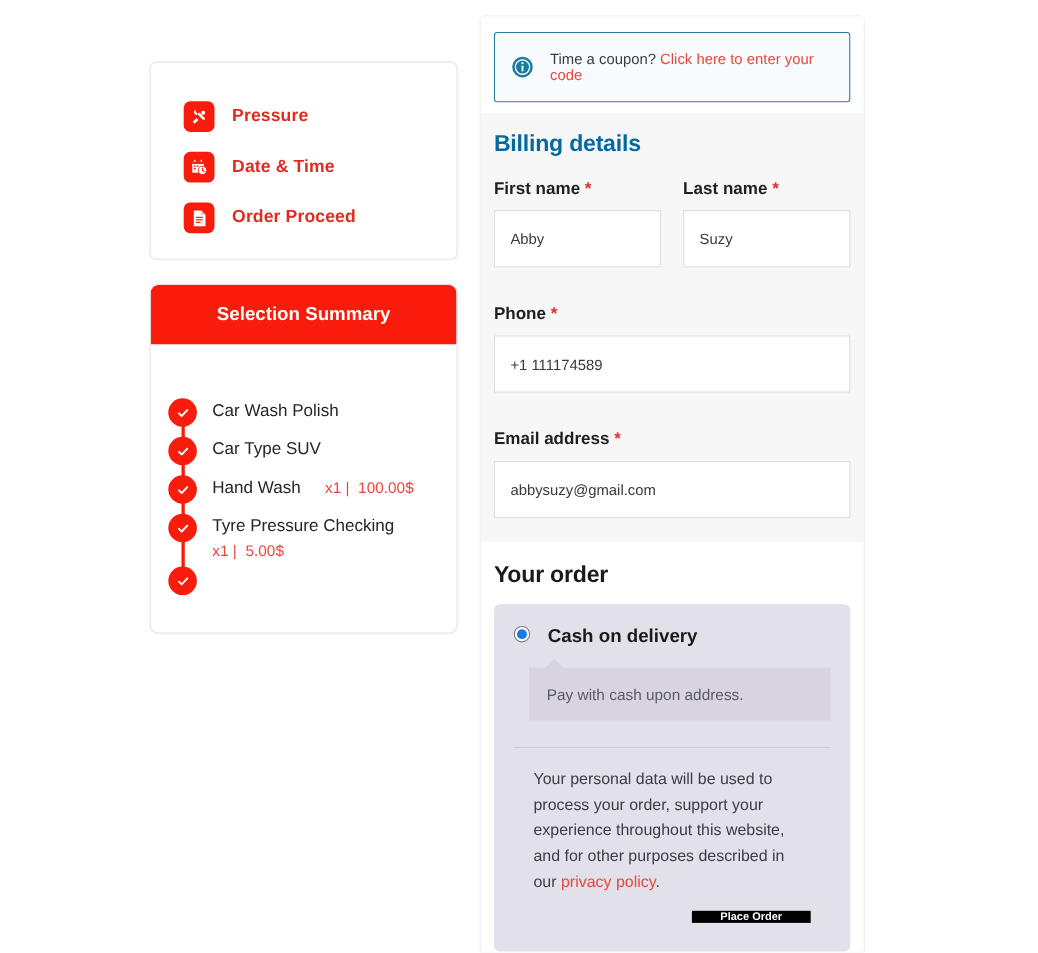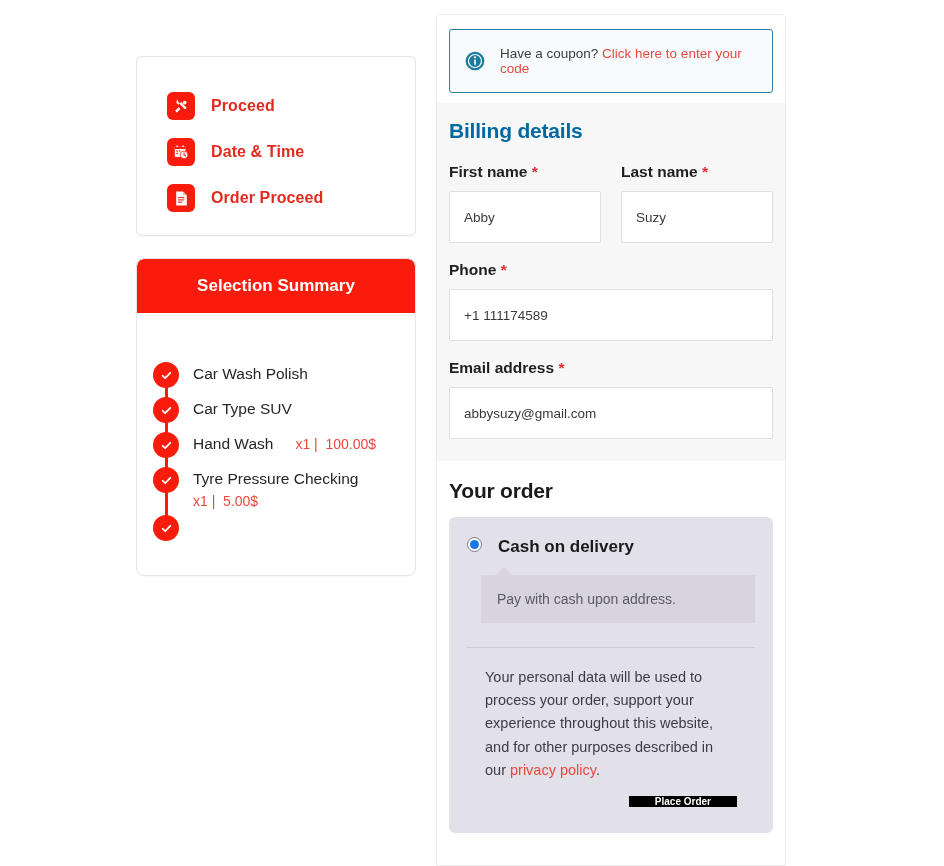--- a/index.html
+++ b/index.html
@@ -179,21 +179,21 @@
     width: 100%;
     background: #ffffff;
     border: 1px solid #e0e0e0;
     height: 52px;
     padding: 0 14px;
     font-size: 13.5px;
     color: #3a3a3a;
     font-family: "Liberation Sans", sans-serif;
     border-radius: 1px;
   }
-  .fgroup { margin-top: 18px; }
+  .fgroup { margin-top: 34px; }
 
   
   .order {
     background: #ffffff;
     padding: 18px 12px 0 12px;
   }
   .order-title {
     font-size: 21px;
     font-weight: bold;
     color: #1a1a1a;
@@ -273,21 +273,21 @@
 
       <div class="step-row">
         <span class="step-icon">
           <svg width="17" height="17" viewBox="0 0 24 24" fill="#ffffff">
             <path d="M7 2 L5 4 L5 7 L7.5 9.5 L9.5 7.5 L7 5 L7 3.2 Z"></path>
             <path d="M10 9 L16 15 L18.5 17.5 C19.3 18.3 20.6 18.3 21.4 17.5 C22.2 16.7 22.2 15.4 21.4 14.6 L19 12.2 L13 6 Z" transform="scale(0.82) translate(1,1)"></path>
             <circle cx="16.5" cy="6.5" r="2.6"></circle>
             <path d="M3 18 L8 13 L10.5 15.5 L5.5 20.5 Z"></path>
           </svg>
         </span>
-        <span class="step-label">Proceed</span>
+        <span class="step-label">Pressure</span>
       </div>
 
       <div class="step-row">
         <span class="step-icon">
           <svg width="17" height="17" viewBox="0 0 24 24" fill="none">
             <rect x="2.5" y="3.5" width="15" height="15" rx="1.6" fill="#ffffff"></rect>
             <rect x="2.5" y="3.5" width="15" height="3.6" fill="#f91c0c"></rect>
             <rect x="5" y="1.6" width="1.6" height="3" rx="0.6" fill="#ffffff"></rect>
             <rect x="13.4" y="1.6" width="1.6" height="3" rx="0.6" fill="#ffffff"></rect>
             <rect x="4.6" y="9" width="2.4" height="1.7" fill="#f91c0c"></rect>
@@ -395,21 +395,21 @@
       <div class="coupon-bar">
         <span class="info-icon">
           <svg width="22" height="22" viewBox="0 0 24 24">
             <circle cx="12" cy="12" r="10.2" fill="#1b7a9e"></circle>
             <circle cx="12" cy="12" r="7.1" fill="none" stroke="#ffffff" stroke-width="1.3"></circle>
             <circle cx="12" cy="8.1" r="1.15" fill="#ffffff"></circle>
             <rect x="11.1" y="10.4" width="1.8" height="6" rx="0.8" fill="#ffffff"></rect>
           </svg>
         </span>
         <span class="coupon-text">
-          <span>Have a coupon?</span>
+          <span>Time a coupon?</span>
           <a class="coupon-link" href="#">Click here to enter your code</a>
         </span>
       </div>
     </div>
 
     <div class="billing">
       <div class="section-title">Billing details</div>
 
       <div class="row2">
         <div class="col">

